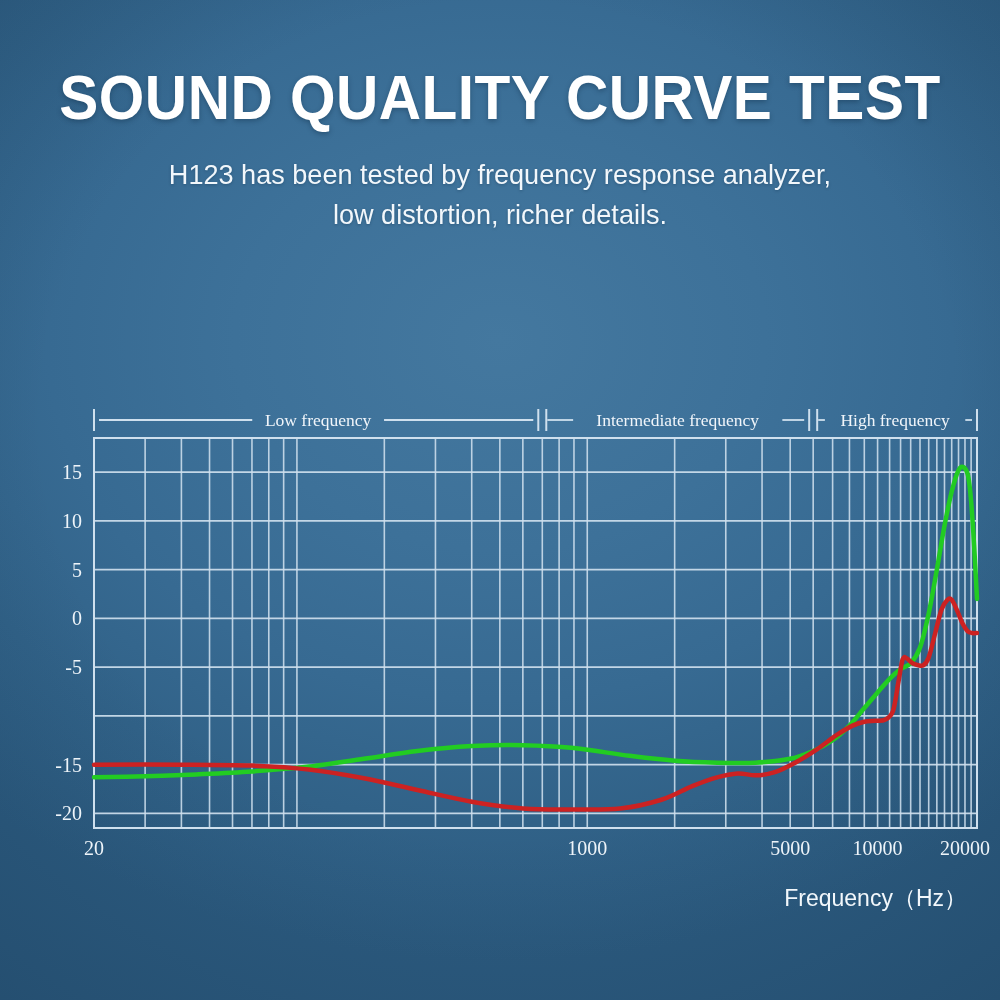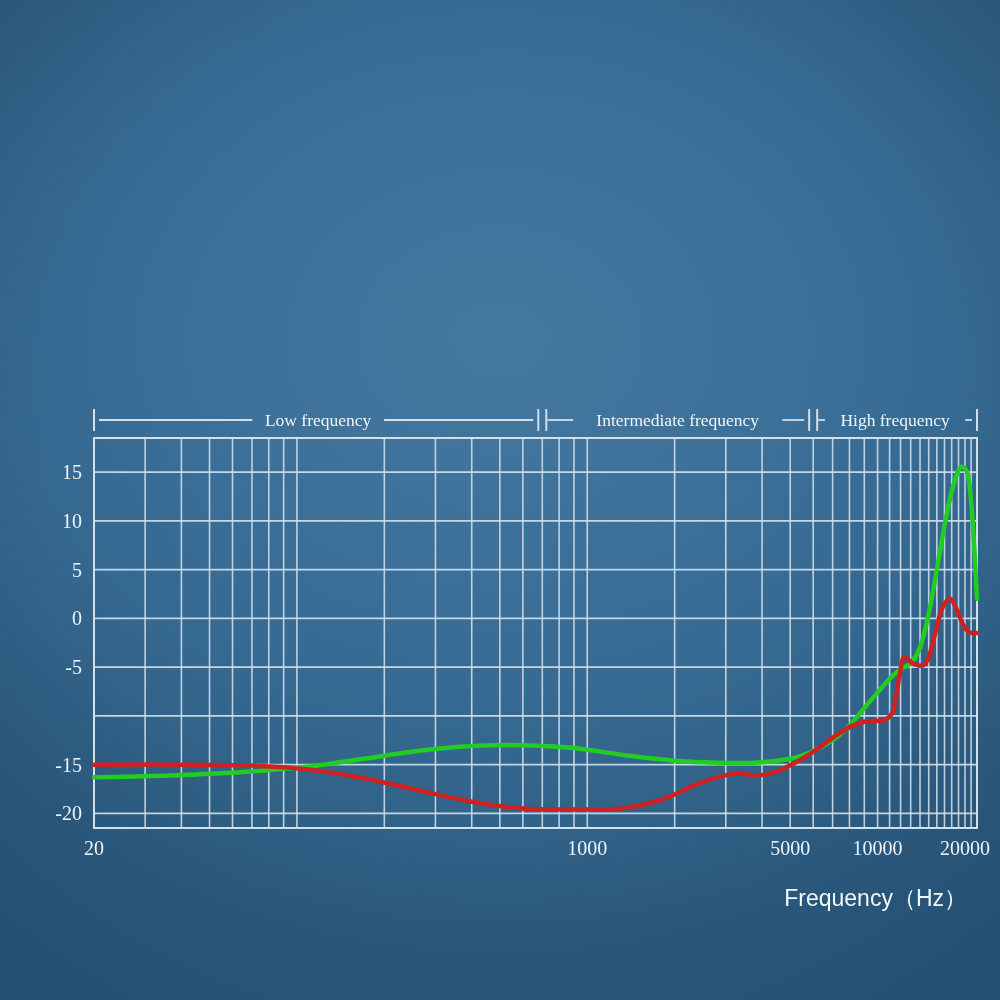--- a/index.html
+++ b/index.html
@@ -93,20 +93,27 @@
     font-family: "Liberation Sans", sans-serif;
     font-size: 23px;
     fill: #f2f7fb;
   }
 </style>
 </head>
 <body>
 
 <div id="poster">
 
+  <div class="headings">
+    <h1 id="title">SOUND QUALITY CURVE TEST</h1>
+    <div id="subtitle">
+      <span class="line">H123 has been tested by frequency response analyzer,</span>
+      <span class="line">low distortion, richer details.</span>
+    </div>
+  </div>
 
   <div id="chart-area">
     <svg id="chart-svg" width="1000" height="1000" viewBox="0 0 1000 1000" xmlns="http://www.w3.org/2000/svg">
       <g id="band-markers">
           <line x1="72.00" y1="409" x2="72.00" y2="431" stroke="#cfe0ee" stroke-width="2"></line>
           <line x1="516.29" y1="409" x2="516.29" y2="431" stroke="#cfe0ee" stroke-width="2"></line>
           <line x1="524.29" y1="409" x2="524.29" y2="431" stroke="#cfe0ee" stroke-width="2"></line>
           <line x1="77.00" y1="420" x2="230.24" y2="420" stroke="#cfe0ee" stroke-width="1.8"></line>
           <line x1="362.04" y1="420" x2="511.29" y2="420" stroke="#cfe0ee" stroke-width="1.8"></line>
           <text x="296.14" y="426" text-anchor="middle" class="band-label">Low frequency</text>

